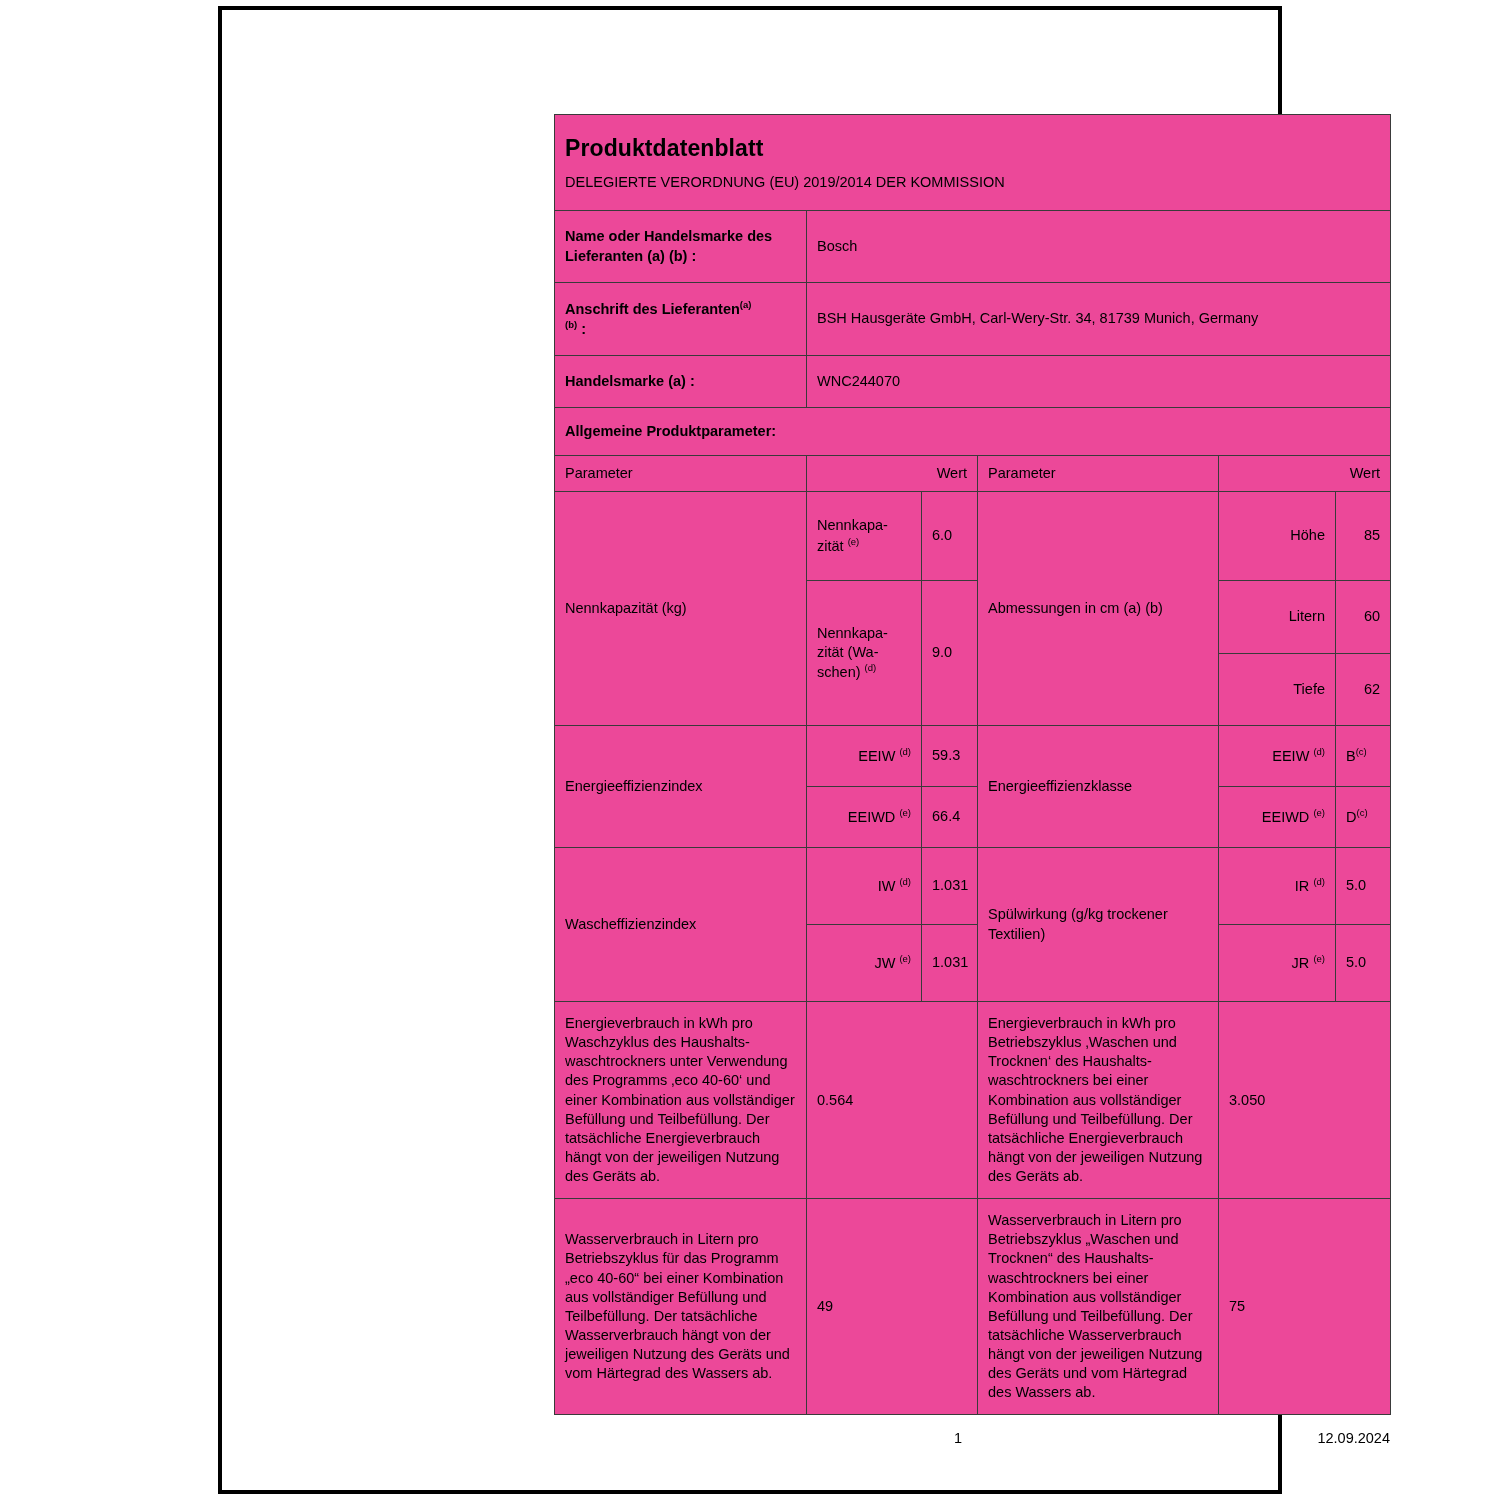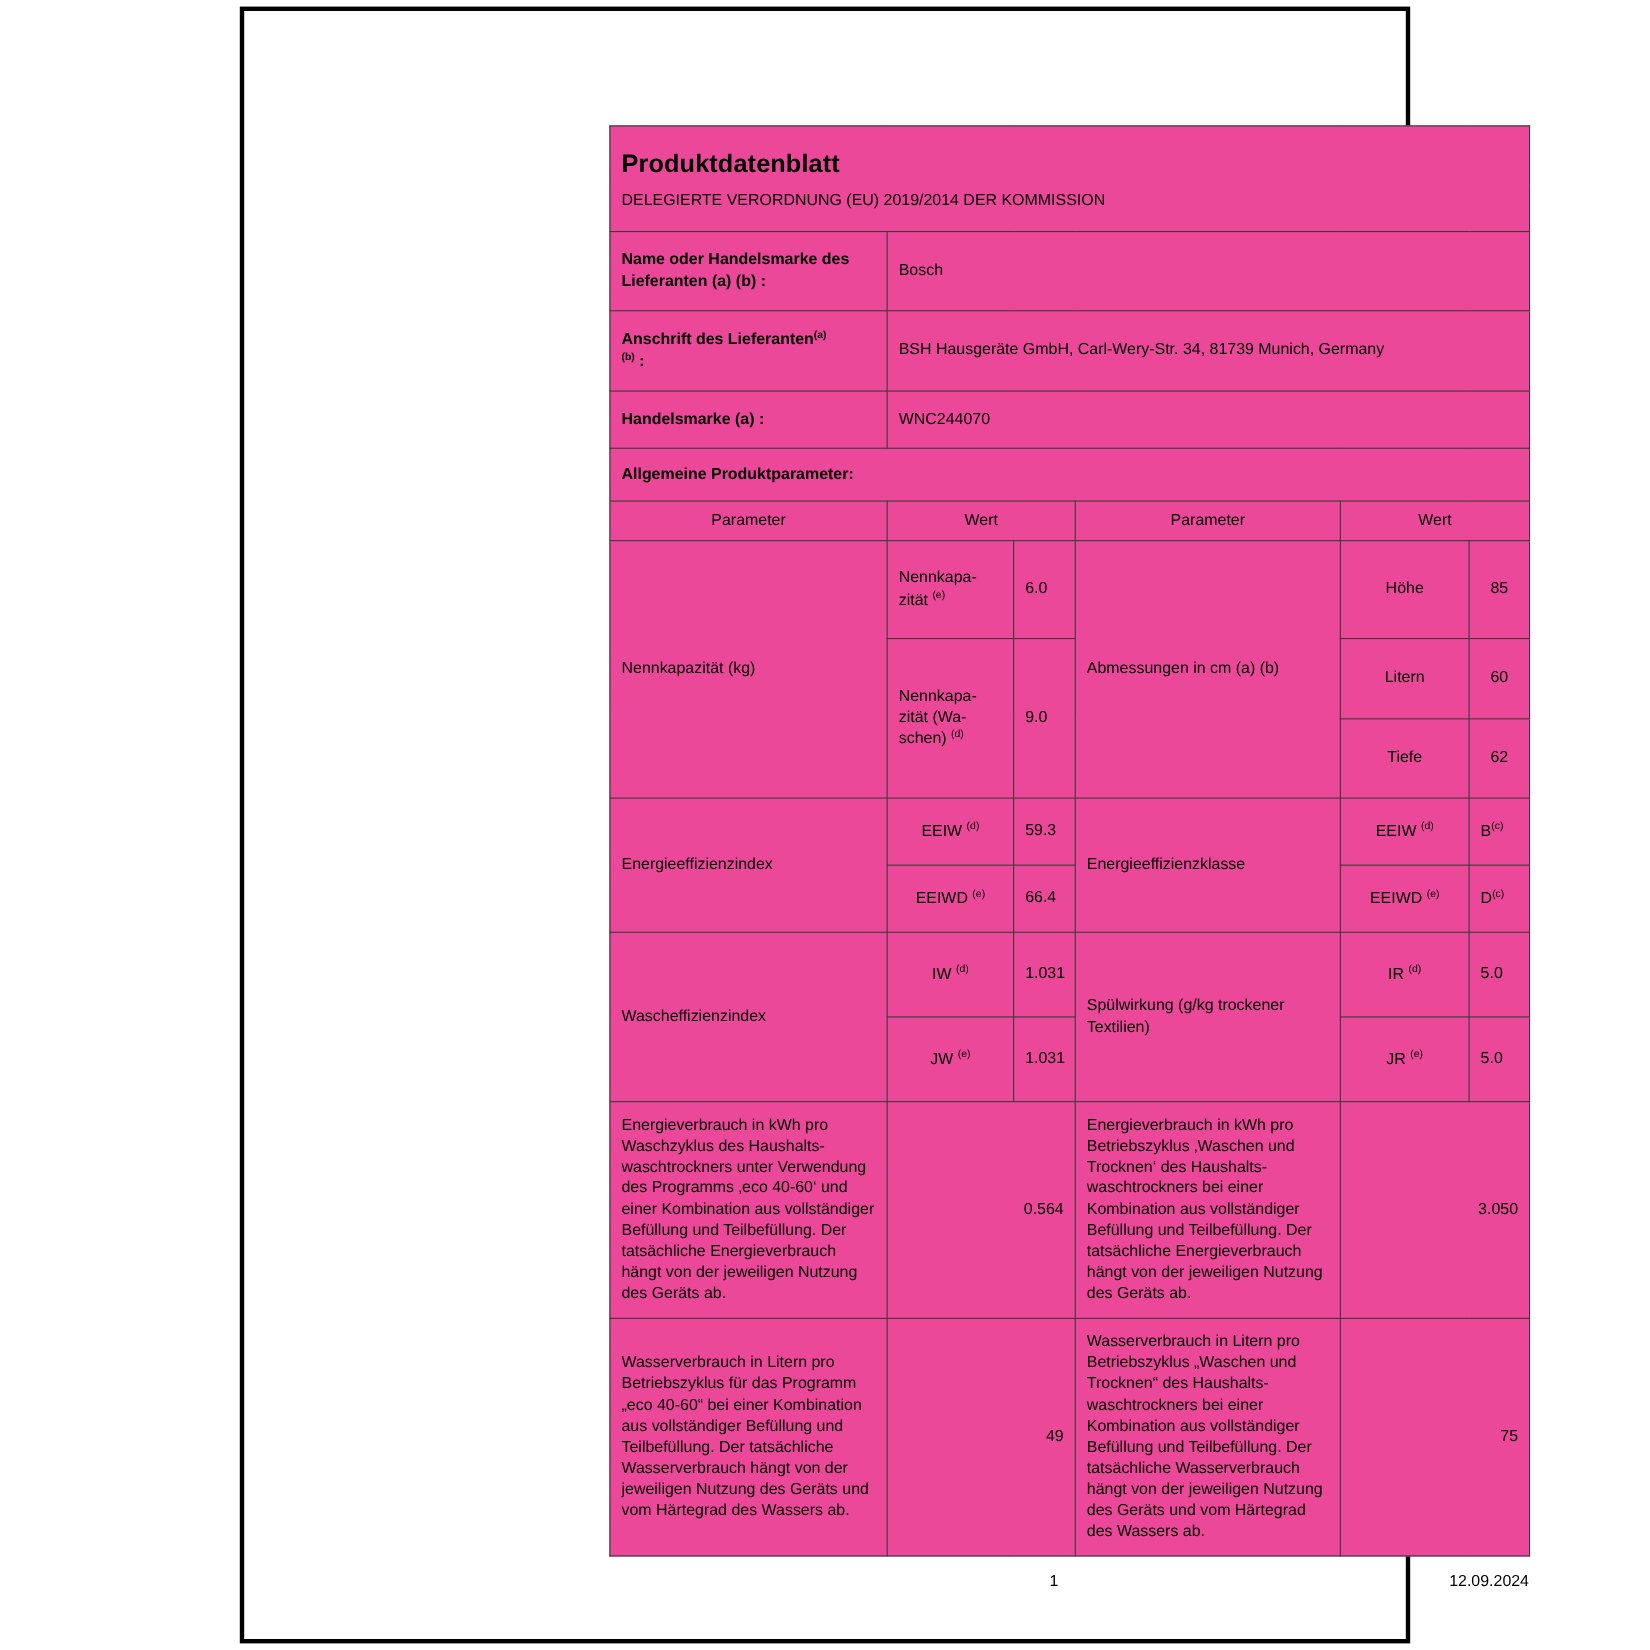--- a/index.html
+++ b/index.html
@@ -79,34 +79,34 @@
     padding-top: 16px !important;
     padding-bottom: 16px !important;
   }
 
   .section-head {
     font-weight: bold;
     padding-top: 14px !important;
     padding-bottom: 14px !important;
   }
 
-  .center { text-align: center; }
-  .left { text-align: center; }
+  .center { text-align: right; }
+  .left { text-align: left; }
 
   .hdr-row td { padding-top: 13px; padding-bottom: 13px; }
 
   .para {
     font-size: 14.3px;
     line-height: 1.38;
     padding-top: 12px !important;
     padding-bottom: 12px !important;
   }
 
   .val-center {
-    text-align: right;
+    text-align: left;
     font-size: 14.5px;
   }
 
   .footer {
     position: absolute;
     left: 332px;
     top: 1420px;
     width: 836px;
     font-size: 14.5px;
   }

